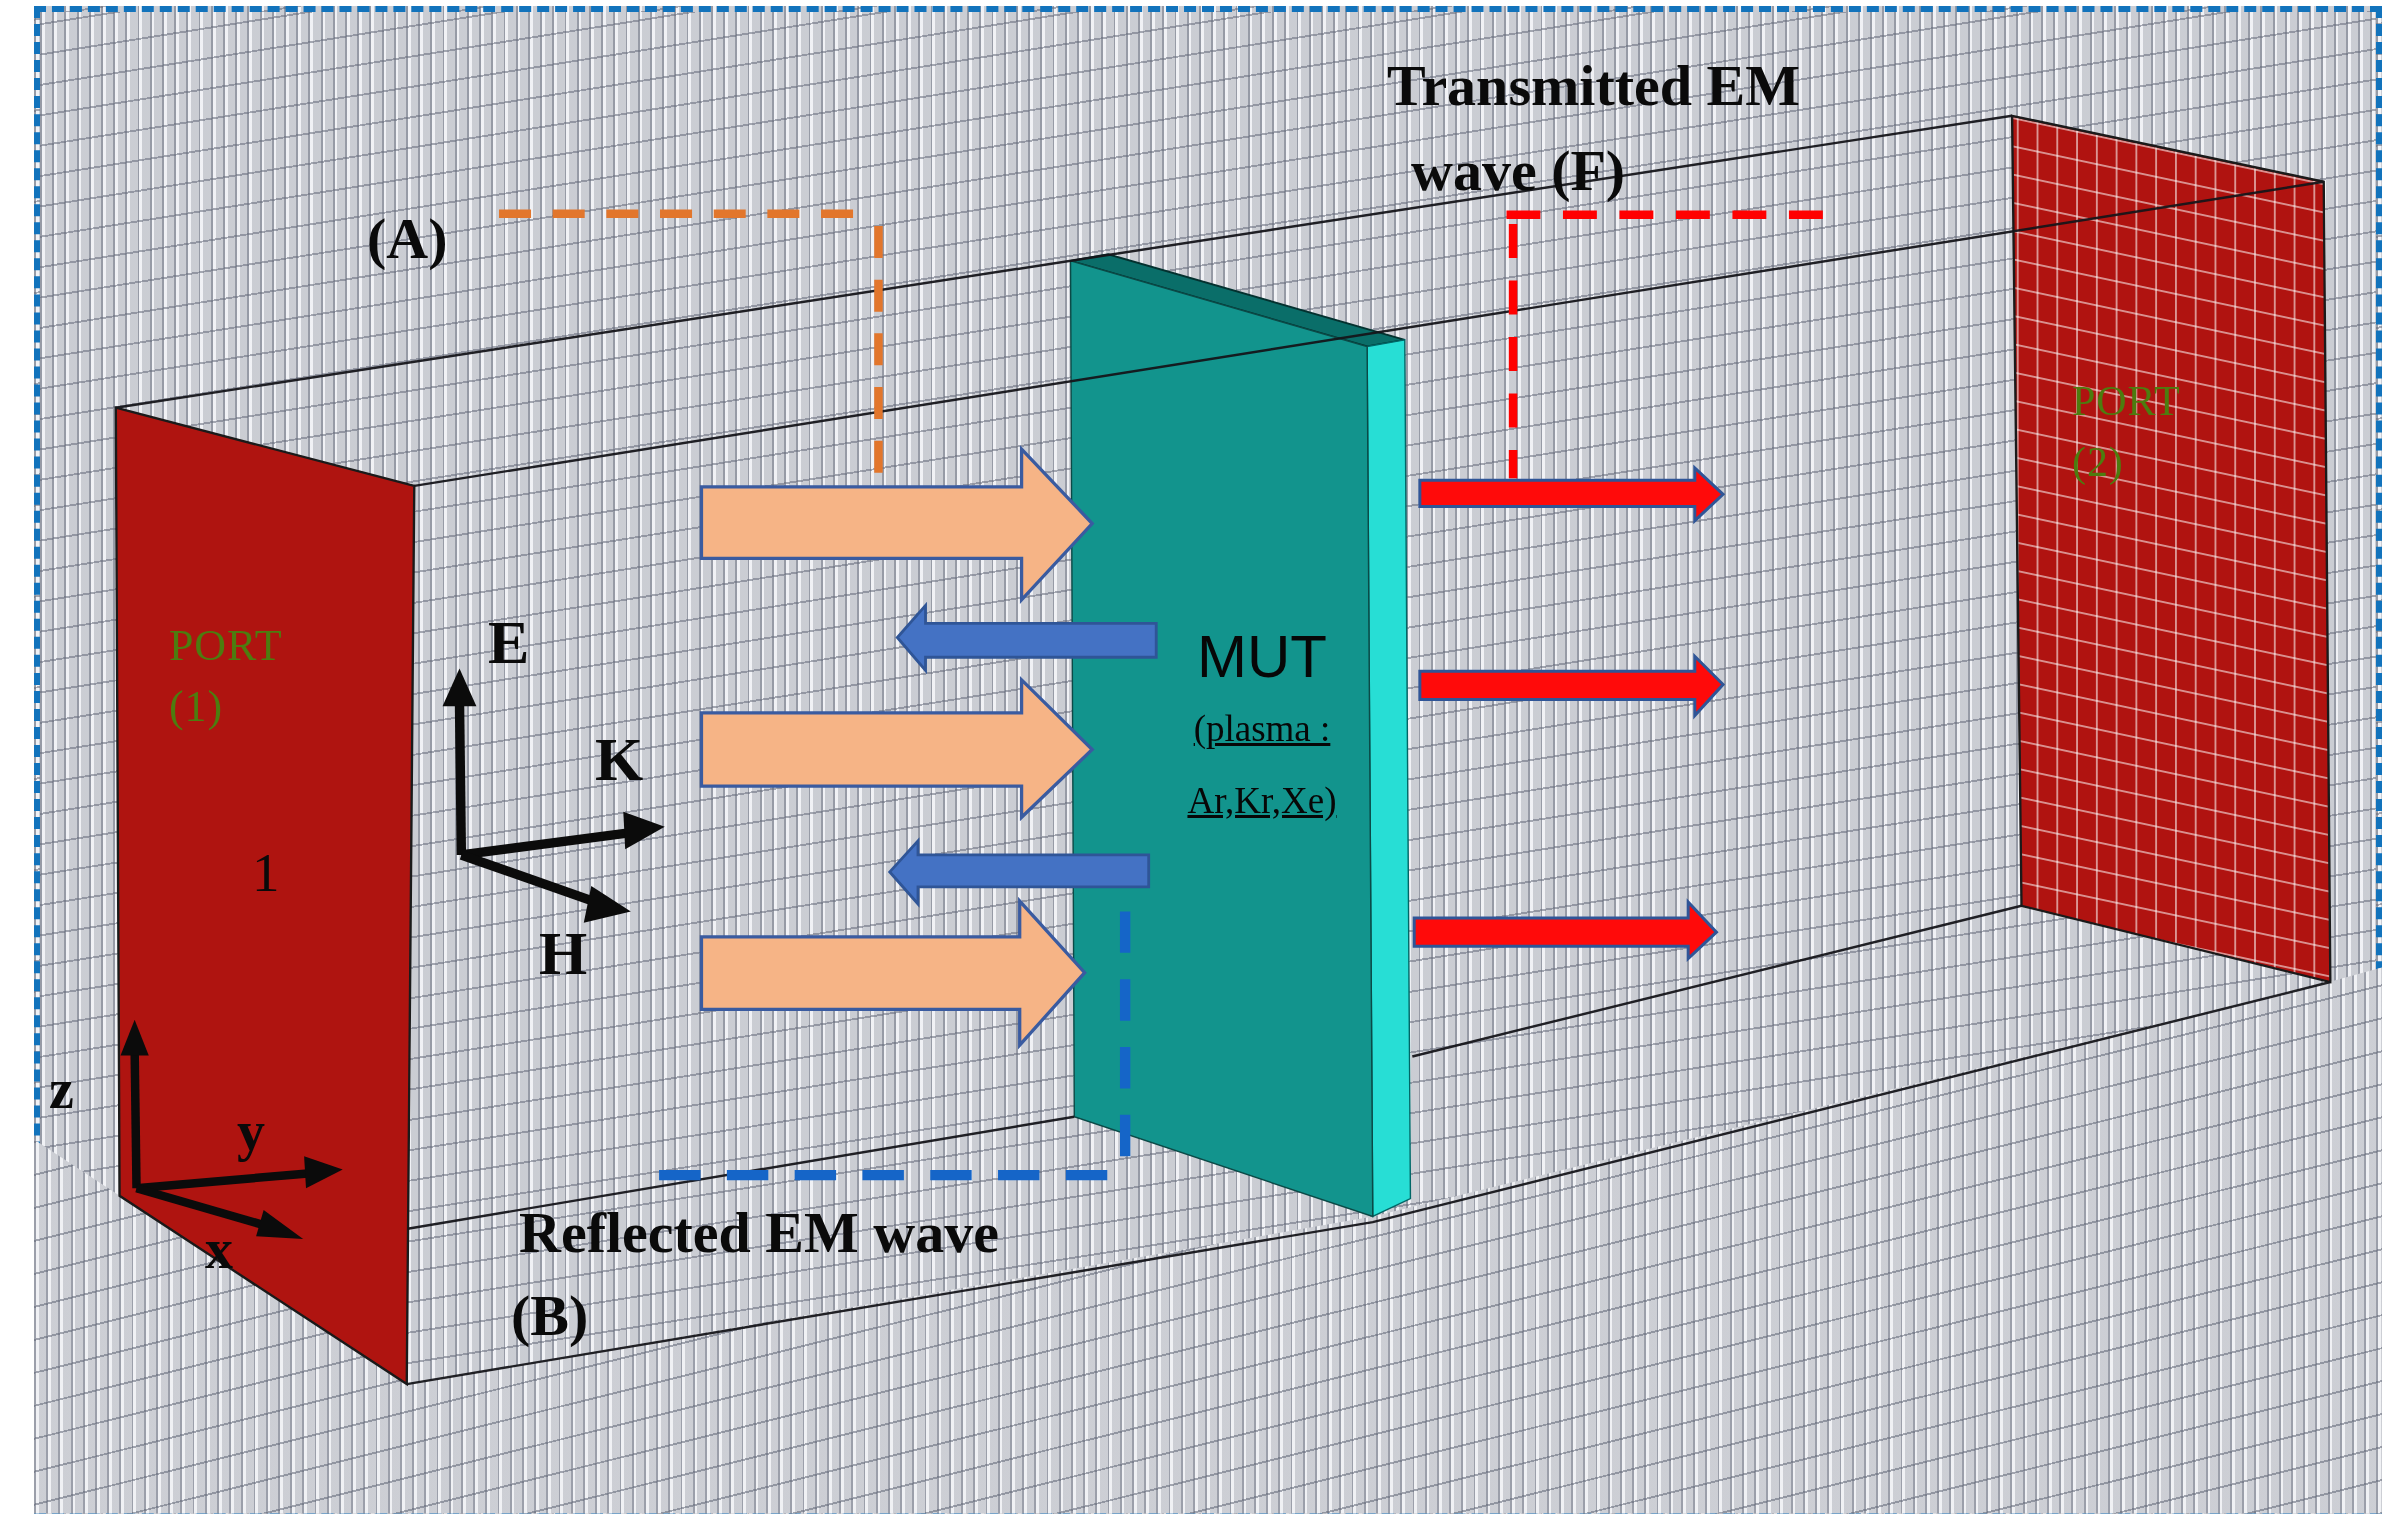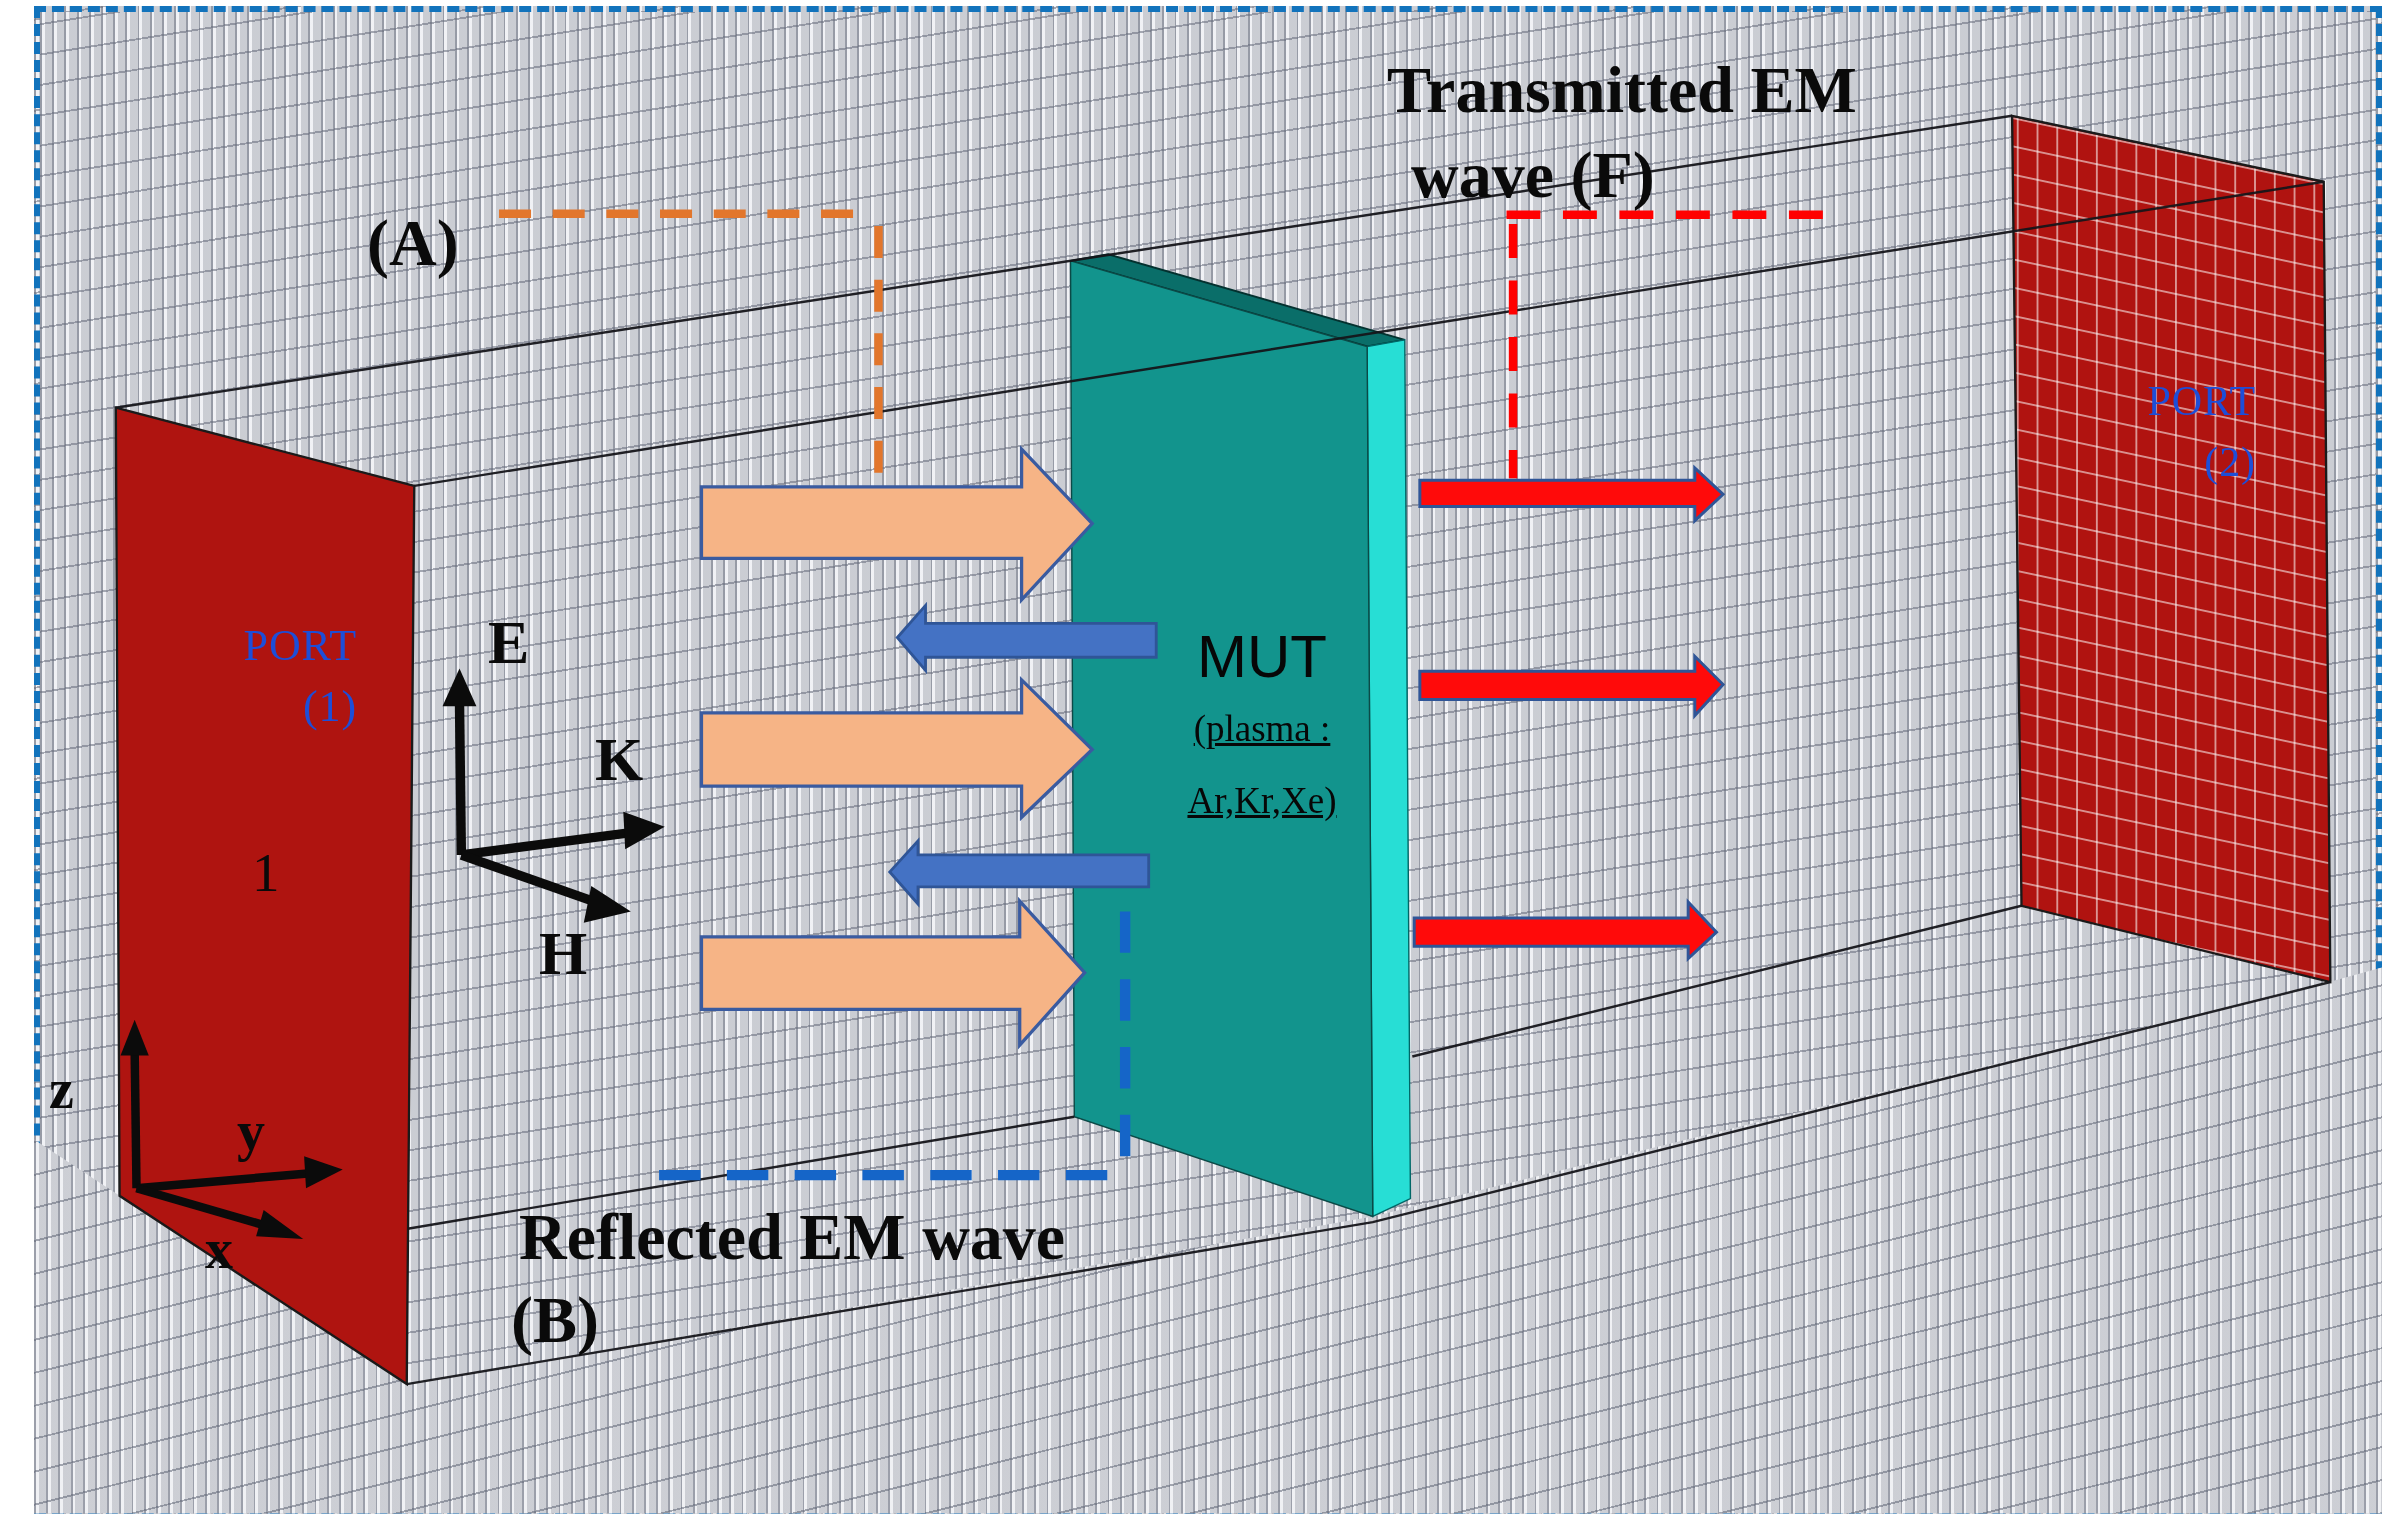--- a/index.html
+++ b/index.html
@@ -13,24 +13,24 @@
           repeating-linear-gradient(-9deg, rgba(100,106,122,0.55) 0 1.9px, rgba(0,0,0,0) 1.9px 30px),
           repeating-linear-gradient(90deg, rgba(122,127,141,0.65) 0 1.9px, rgba(243,244,247,0.95) 1.9px 4.7px, rgba(203,205,211,0.2) 4.7px 12.2px);}
   .floor{position:absolute;left:34px;top:5.6px;width:2348px;height:1508px;
         background-color:#cdcfd5;
         background-image:
           repeating-linear-gradient(-14deg, rgba(96,102,118,0.55) 0 1.9px, rgba(0,0,0,0) 1.9px 32px),
           repeating-linear-gradient(90deg, rgba(122,127,141,0.6) 0 1.9px, rgba(243,244,247,0.92) 1.9px 4.7px, rgba(203,205,211,0.2) 4.7px 12.2px);
         clip-path:polygon(0px 1134px,373px 1379px,1339px 1211px,2297px 976px,2348px 962px,2348px 1508px,0px 1508px);}
   svg.geo{position:absolute;left:0;top:0;}
   .lbl{position:absolute;color:#0a0a0a;line-height:1.04;white-space:nowrap;}
-  .big{font-size:66px;font-weight:700;}
+  .big{font-size:58px;font-weight:700;}
   .axis{font-size:62px;font-weight:600;}
   .coord{font-size:56px;font-weight:600;}
-  .portlbl{color:#1d4ed8;font-weight:500;text-align:right;letter-spacing:0.9px;}
+  .portlbl{color:#4d7c0f;font-weight:500;text-align:left;letter-spacing:0.9px;}
   .mutbox{position:absolute;left:1116px;top:621px;width:292px;text-align:center;color:#070707;}
   .mut1{font-family:"Liberation Sans",sans-serif;font-size:60px;line-height:72px;}
   .mut2{font-size:37px;line-height:72px;text-decoration:underline;}
 </style>
 </head>
 <body>
 
 <div id="stage">
 
   <div class="mesh"></div>

